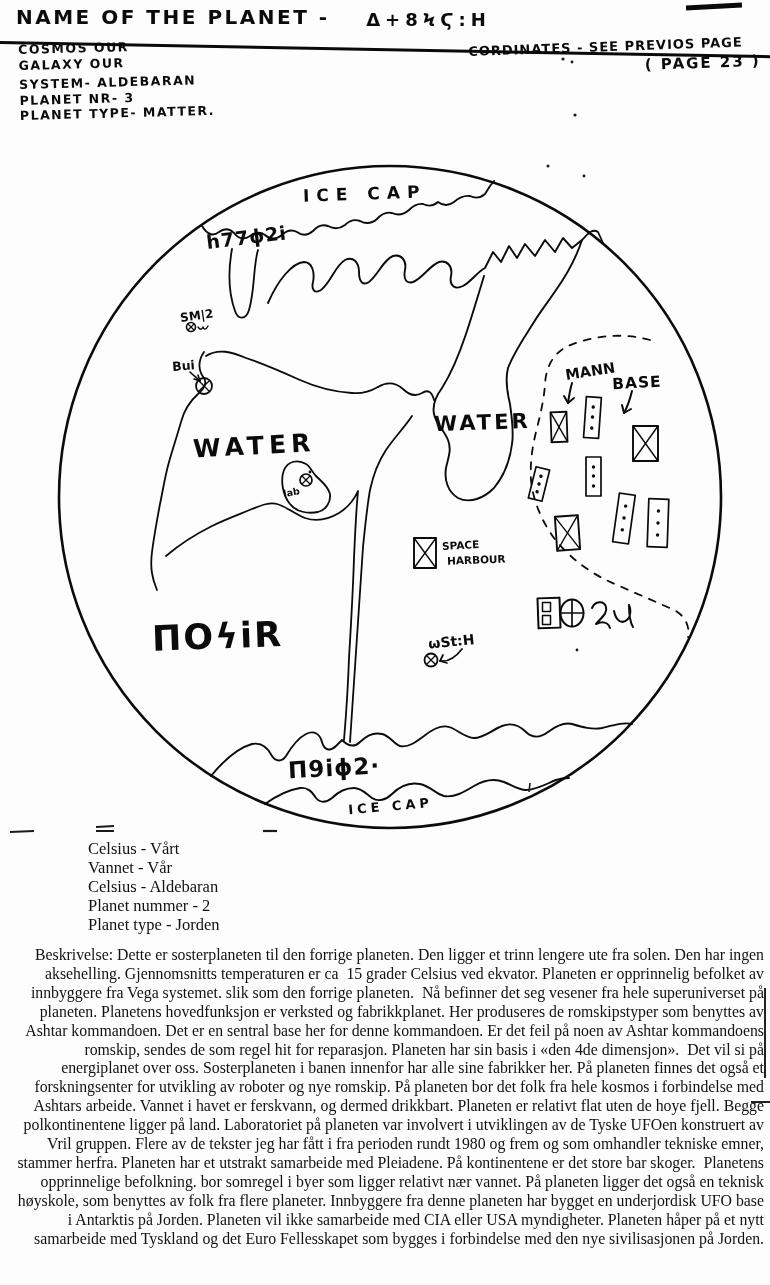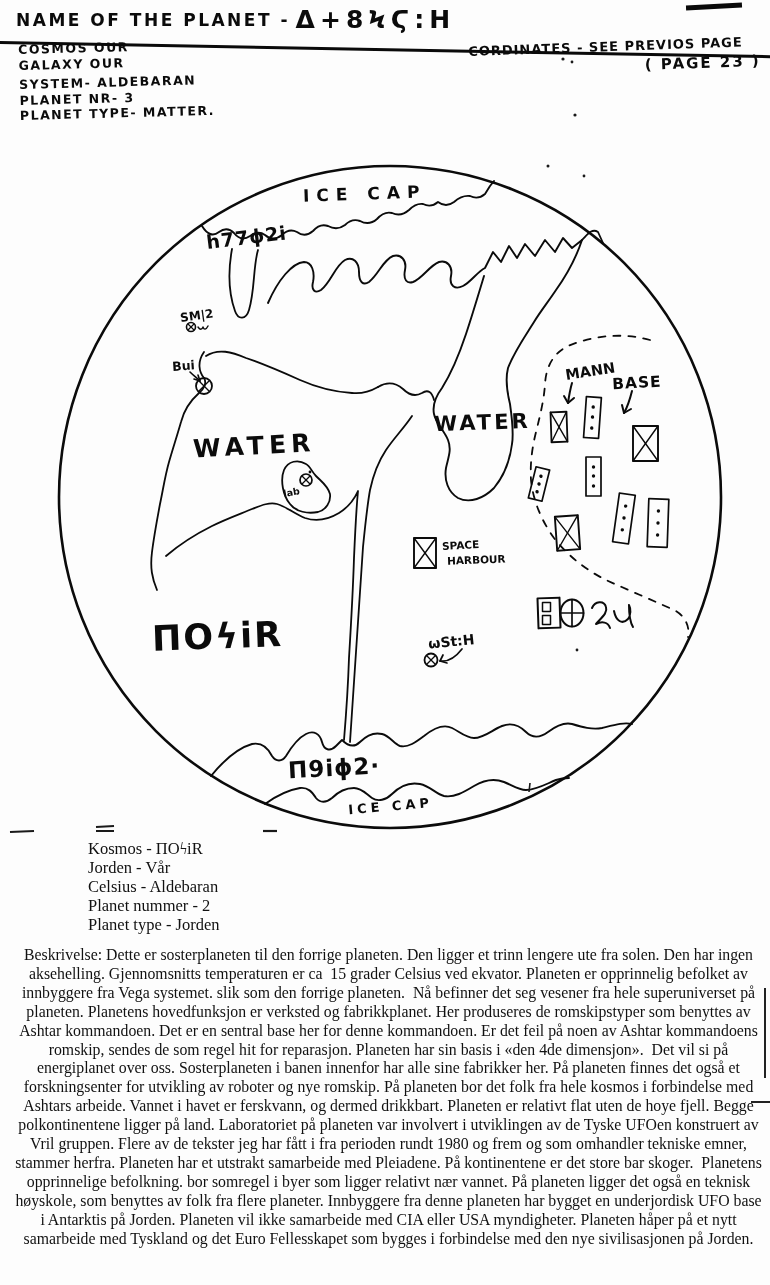--- a/index.html
+++ b/index.html
@@ -1,34 +1,34 @@
 <!DOCTYPE html>
 <html><head>
 <meta charset="utf-8">
 <style>
   html,body{margin:0;padding:0;background:#e8e8e8;}
   .page{position:relative;width:770px;height:1285px;background:#fdfdfd;overflow:hidden;
         font-family:"DejaVu Sans",sans-serif;color:#0a0a0a;}
   .abs{position:absolute;}
   .hand{font-family:"DejaVu Sans",sans-serif;font-weight:bold;color:#0b0b0b;}
   .title-row{left:16px;top:5px;white-space:nowrap;}
-  .title-label{font-size:17px;letter-spacing:2.5px;}
-  .title-glyphs{font-size:25px;letter-spacing:5px;vertical-align:-2px;}
+  .title-label{font-size:20px;letter-spacing:2.5px;}
+  .title-glyphs{font-size:18px;letter-spacing:5px;vertical-align:-2px;margin-left:31px;}
   .rule{left:-4px;top:41px;width:782px;height:3px;background:#0a0a0a;transform:rotate(1.05deg);transform-origin:left top;}
   .corner-mark{left:686px;top:4px;width:56px;height:5px;background:#0a0a0a;transform:rotate(-3deg);}
   .meta{left:18px;top:42px;transform:rotate(-1.5deg);transform-origin:left top;}
   .meta div{font-size:12.5px;letter-spacing:1.5px;line-height:15.5px;white-space:nowrap;}
   .meta div:nth-child(3){margin-top:4px;}
   .coords{left:468px;top:44px;width:300px;transform:rotate(-2deg);transform-origin:left top;}
   .coords .c1{font-size:13px;letter-spacing:1px;white-space:nowrap;}
   .coords .c2{font-size:15px;letter-spacing:2px;text-align:right;margin-right:8px;margin-top:3px;}
   .typed{left:88px;top:839px;font-family:"Liberation Serif","DejaVu Serif",serif;
          font-size:16.5px;line-height:19px;color:#111;}
   .para{left:13px;top:946px;width:751px;font-family:"Liberation Serif","DejaVu Serif",serif;
-        font-size:15.8px;line-height:18.9px;color:#111;white-space:pre-wrap;text-align:center;}
+        font-size:15.8px;line-height:18.9px;color:#111;white-space:pre-wrap;text-align:right;}
   .vline{left:764px;top:988px;width:2px;height:90px;background:#222;}
   .hdash{left:751px;top:1101px;width:19px;height:2px;background:#222;}
   svg text{font-family:"DejaVu Sans",sans-serif;font-weight:bold;fill:#0b0b0b;}
   .ink{stroke:#0b0b0b;fill:none;stroke-linecap:round;stroke-linejoin:round;}
 </style>
 </head>
 <body>
 
 <div class="page">
 
@@ -210,22 +210,22 @@
     <div>PLANET NR- 3</div>
     <div>PLANET TYPE- MATTER.</div>
   </div>
 
   <div class="abs coords hand">
     <div class="c1">CORDINATES - SEE PREVIOS PAGE</div>
     <div class="c2">( PAGE 23 )</div>
   </div>
 
   <div class="abs typed">
-    <div>Kosmos - ΠOϟiR</div>
-    <div>Jorden - Vår</div>
+    <div>Celsius - Vårt</div>
+    <div>Vannet - Vår</div>
     <div>Celsius - Aldebaran</div>
     <div>Planet nummer - 2</div>
     <div>Planet type - Jorden</div>
   </div>
 
   <div class="abs para">Beskrivelse: Dette er sosterplaneten til den forrige planeten. Den ligger et trinn lengere ute fra solen. Den har ingen aksehelling. Gjennomsnitts temperaturen er ca  15 grader Celsius ved ekvator. Planeten er opprinnelig befolket av innbyggere fra Vega systemet. slik som den forrige planeten.  Nå befinner det seg vesener fra hele superuniverset på planeten. Planetens hovedfunksjon er verksted og fabrikkplanet. Her produseres de romskipstyper som benyttes av Ashtar kommandoen. Det er en sentral base her for denne kommandoen. Er det feil på noen av Ashtar kommandoens romskip, sendes de som regel hit for reparasjon. Planeten har sin basis i «den 4de dimensjon».  Det vil si på energiplanet over oss. Sosterplaneten i banen innenfor har alle sine fabrikker her. På planeten finnes det også et forskningsenter for utvikling av roboter og nye romskip. På planeten bor det folk fra hele kosmos i forbindelse med Ashtars arbeide. Vannet i havet er ferskvann, og dermed drikkbart. Planeten er relativt flat uten de hoye fjell. Begge polkontinentene ligger på land. Laboratoriet på planeten var involvert i utviklingen av de Tyske UFOen konstruert av Vril gruppen. Flere av de tekster jeg har fått i fra perioden rundt 1980 og frem og som omhandler tekniske emner, stammer herfra. Planeten har et utstrakt samarbeide med Pleiadene. På kontinentene er det store bar skoger.  Planetens opprinnelige befolkning. bor somregel i byer som ligger relativt nær vannet. På planeten ligger det også en teknisk høyskole, som benyttes av folk fra flere planeter. Innbyggere fra denne planeten har bygget en underjordisk UFO base i Antarktis på Jorden. Planeten vil ikke samarbeide med CIA eller USA myndigheter. Planeten håper på et nytt samarbeide med Tyskland og det Euro Fellesskapet som bygges i forbindelse med den nye sivilisasjonen på Jorden.</div>
 
   <div class="abs vline"></div>
   <div class="abs hdash"></div>
 </div>

